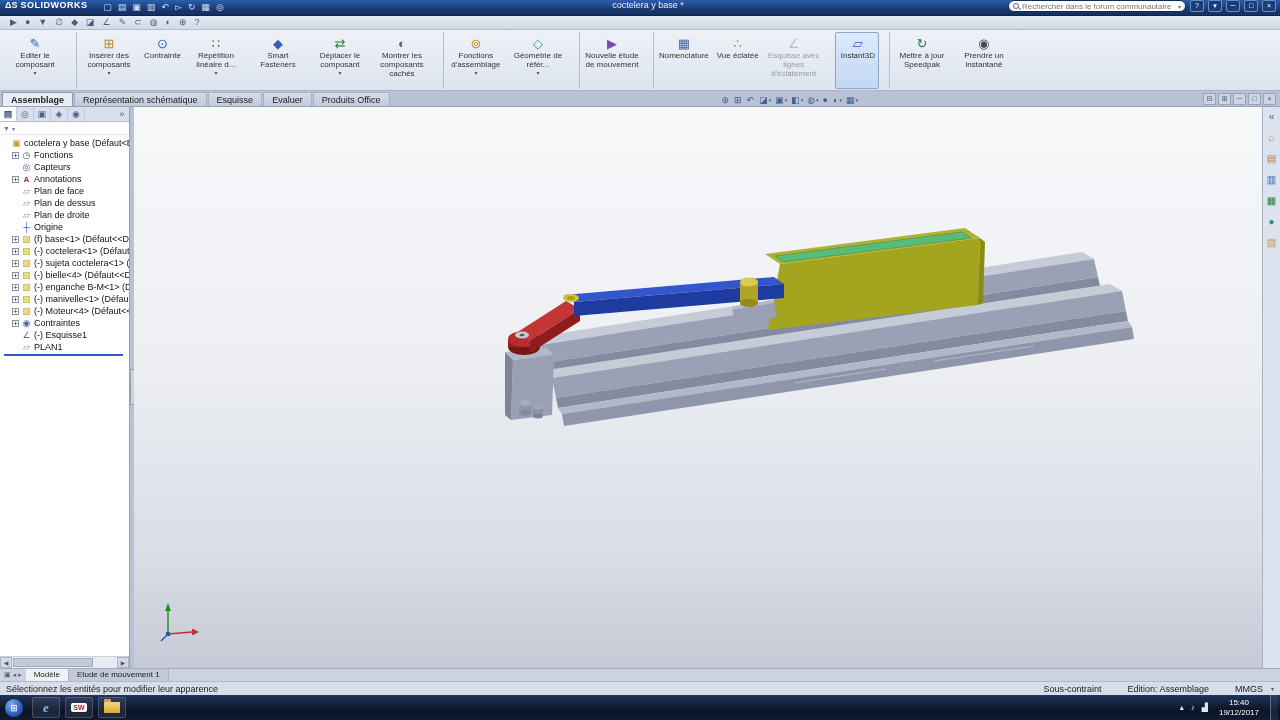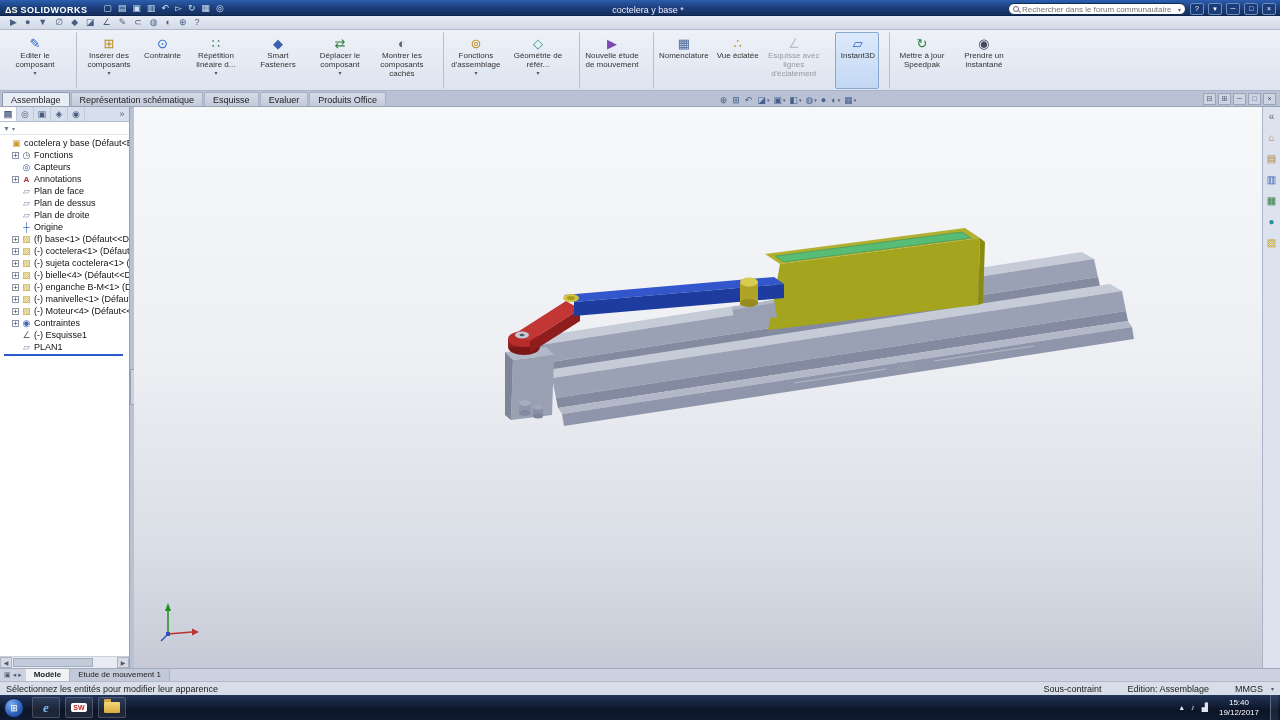--- a/index.html
+++ b/index.html
@@ -1,21 +1,21 @@
 <!DOCTYPE html>
 <html><head>
 <meta charset="utf-8">
 <style>
   *{box-sizing:border-box;margin:0;padding:0}
   html,body{width:1280px;height:720px;overflow:hidden}
   body{font-family:"Liberation Sans",sans-serif;font-size:9px;color:#222;background:#000}
   #app{position:relative;width:1280px;height:720px;display:flex;flex-direction:column;background:#dfe5f0}
 
   
-  .titlebar{height:16px;background:linear-gradient(#2b5eae,#1b3c78 55%,#142e5e);border-bottom:1px solid #0e2348;display:flex;align-items:flex-end;position:relative;color:#fff;flex:none}
+  .titlebar{height:16px;background:linear-gradient(#2b5eae,#1b3c78 55%,#142e5e);border-bottom:1px solid #0e2348;display:flex;align-items:flex-start;position:relative;color:#fff;flex:none}
   .brand{display:flex;align-items:center;gap:3px;padding:0 8px 0 5px;font-weight:bold}
   .brand .mark{color:#ffd;font-size:9px}
   .brand .bname{font-size:9px;letter-spacing:.5px}
   .tb-icons{display:flex;align-items:center;gap:6px;padding-left:8px}
   .tb-icons .mi{color:#cfe0f5;font-size:9px;line-height:14px;cursor:default}
   .win-title{position:absolute;left:16px;right:0;text-align:center;font-size:9px;color:#eef;pointer-events:none}
   .tb-right{margin-left:auto;display:flex;align-items:center;gap:4px;padding-right:4px;z-index:2}
   .searchbox{display:flex;align-items:center;background:#fff;border:1px solid #0e2a55;border-radius:7px;height:12px;width:178px;padding:0 4px;gap:3px}
   .searchbox input{border:0;outline:0;flex:1;font-size:8px;color:#555;font-family:"Liberation Sans",sans-serif;background:transparent}
   .mag{width:6px;height:6px;border:1px solid #667;border-radius:50%;position:relative;flex:none}
@@ -49,21 +49,21 @@
   .ic-bom::before{content:"▦";color:#4a6a9a}
   .ic-exploded-view::before{content:"∴";color:#b98a1e}
   .ic-explode-sketch::before{content:"∠";color:#808890}
   .ic-instant3d::before{content:"▱";color:#2a64c8}
   .ic-speedpak::before{content:"↻";color:#2e8040}
   .ic-snapshot::before{content:"◉";color:#444c5c}
 
   
   .tabrow{height:16px;background:#b9c2d4;border-bottom:1px solid #98a2b4;display:flex;align-items:flex-end;padding:0 2px;flex:none}
   .ctab{font-size:9px;padding:1px 8px 1px;border:1px solid #a8b2c4;border-bottom:none;background:linear-gradient(#d4dbe8,#c3cbdb);margin-right:1px;border-radius:2px 2px 0 0;height:14px;line-height:12px;white-space:nowrap}
-  .ctab.active{background:#e8ecf4;border-color:#8e98ac;font-weight:normal}
+  .ctab.active{background:#e8ecf4;border-color:#8e98ac;font-weight:bold}
   .spacer{flex:1}
   .headsup{display:flex;align-items:center;gap:2px;padding-bottom:1px}
   .hu{display:flex;align-items:center;color:#44608c;font-size:9px;padding:0 1px}
   .hu .arr{font-size:5px;color:#556;margin-left:1px}
   .mdi{display:flex;align-items:center;gap:2px;padding:0 2px 1px 14px}
   .mdib{width:13px;height:12px;background:#cdd4e2;border:1px solid #9aa4b8;color:#44506a;font-size:7px;line-height:10px;text-align:center}
 
   
   .main{flex:1;display:flex;min-height:0}
   .leftpanel{width:130px;background:#fff;border-right:1px solid #98a0b0;display:flex;flex-direction:column;min-height:0}
@@ -104,21 +104,21 @@
 
   .taskpane{width:18px;background:#dce2ee;border-left:1px solid #aab4c6;display:flex;flex-direction:column;align-items:center;padding-top:4px;gap:9px;flex:none}
   .tp{font-size:10px;line-height:12px}
   .tp-gray{color:#5a6478}.tp-orange{color:#d07828}.tp-tan{color:#b08848}.tp-blue{color:#3a62b0}
   .tp-green{color:#2e8040}.tp-teal{color:#2a9090}.tp-gold{color:#c8a020}
 
   
   .modelbar{height:13px;background:#ccd2e0;border-top:1px solid #a2acbe;display:flex;align-items:stretch;flex:none}
   .mb-nav{display:flex;align-items:center;gap:2px;padding:0 4px;color:#55607a;font-size:7px}
   .mtab{font-size:8px;padding:0 8px;line-height:12px;border-right:1px solid #aab2c4;background:#c2c9d8;white-space:nowrap}
-  .mtab.active{background:#f0f2f6;font-weight:bold}
+  .mtab.active{background:#f0f2f6;font-weight:normal}
   .statusbar{height:14px;background:#d8dee9;border-top:1px solid #b0b9ca;display:flex;align-items:center;padding:0 6px;font-size:9px;color:#222;flex:none}
   .sb-right{margin-left:auto;display:flex;align-items:center;gap:0}
   .sb-right span{margin-left:26px}
   .sb-right .units-arrow{margin-left:8px;font-size:6px;color:#556}
 
   
   .taskbar{height:25px;background:linear-gradient(#23345a,#0c1526 60%,#101b30);display:flex;align-items:center;padding:0 0 0 4px;flex:none}
   .startorb{width:20px;height:20px;border-radius:50%;background:radial-gradient(circle at 35% 30%,#7ab0f0,#2a5cb8 60%,#123a7a);border:1px solid #0a1f44;color:#fff;font-size:9px;line-height:18px;text-align:center;margin-right:8px;flex:none}
   .tb-apps{display:flex;align-items:center;gap:5px}
   .appbtn{width:28px;height:21px;border-radius:2px;background:rgba(255,255,255,.07);border:1px solid rgba(255,255,255,.18);display:flex;align-items:center;justify-content:center}

